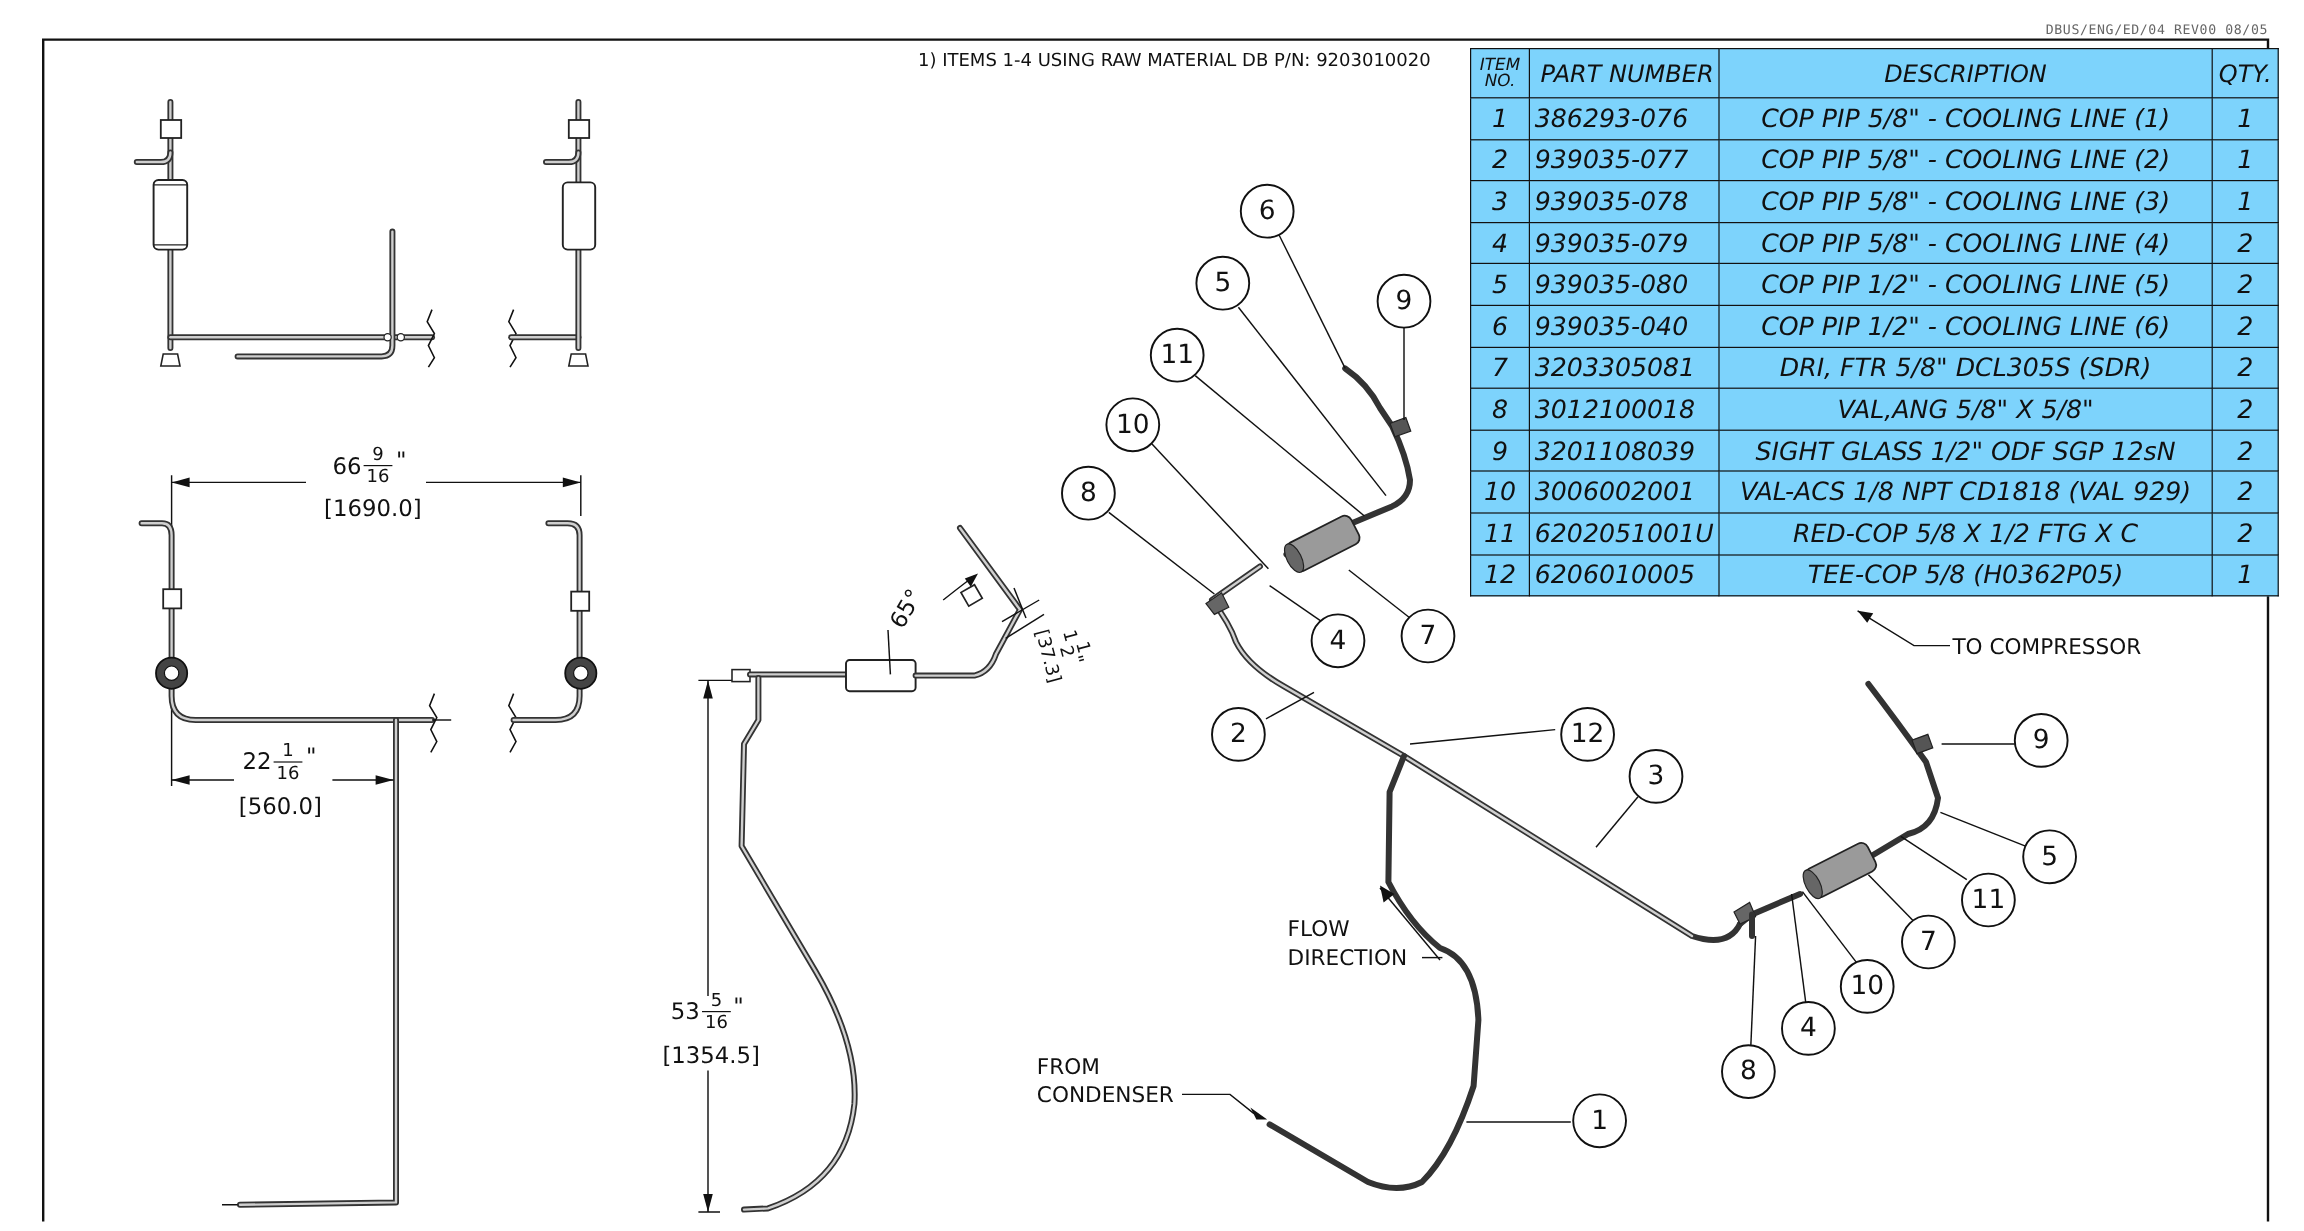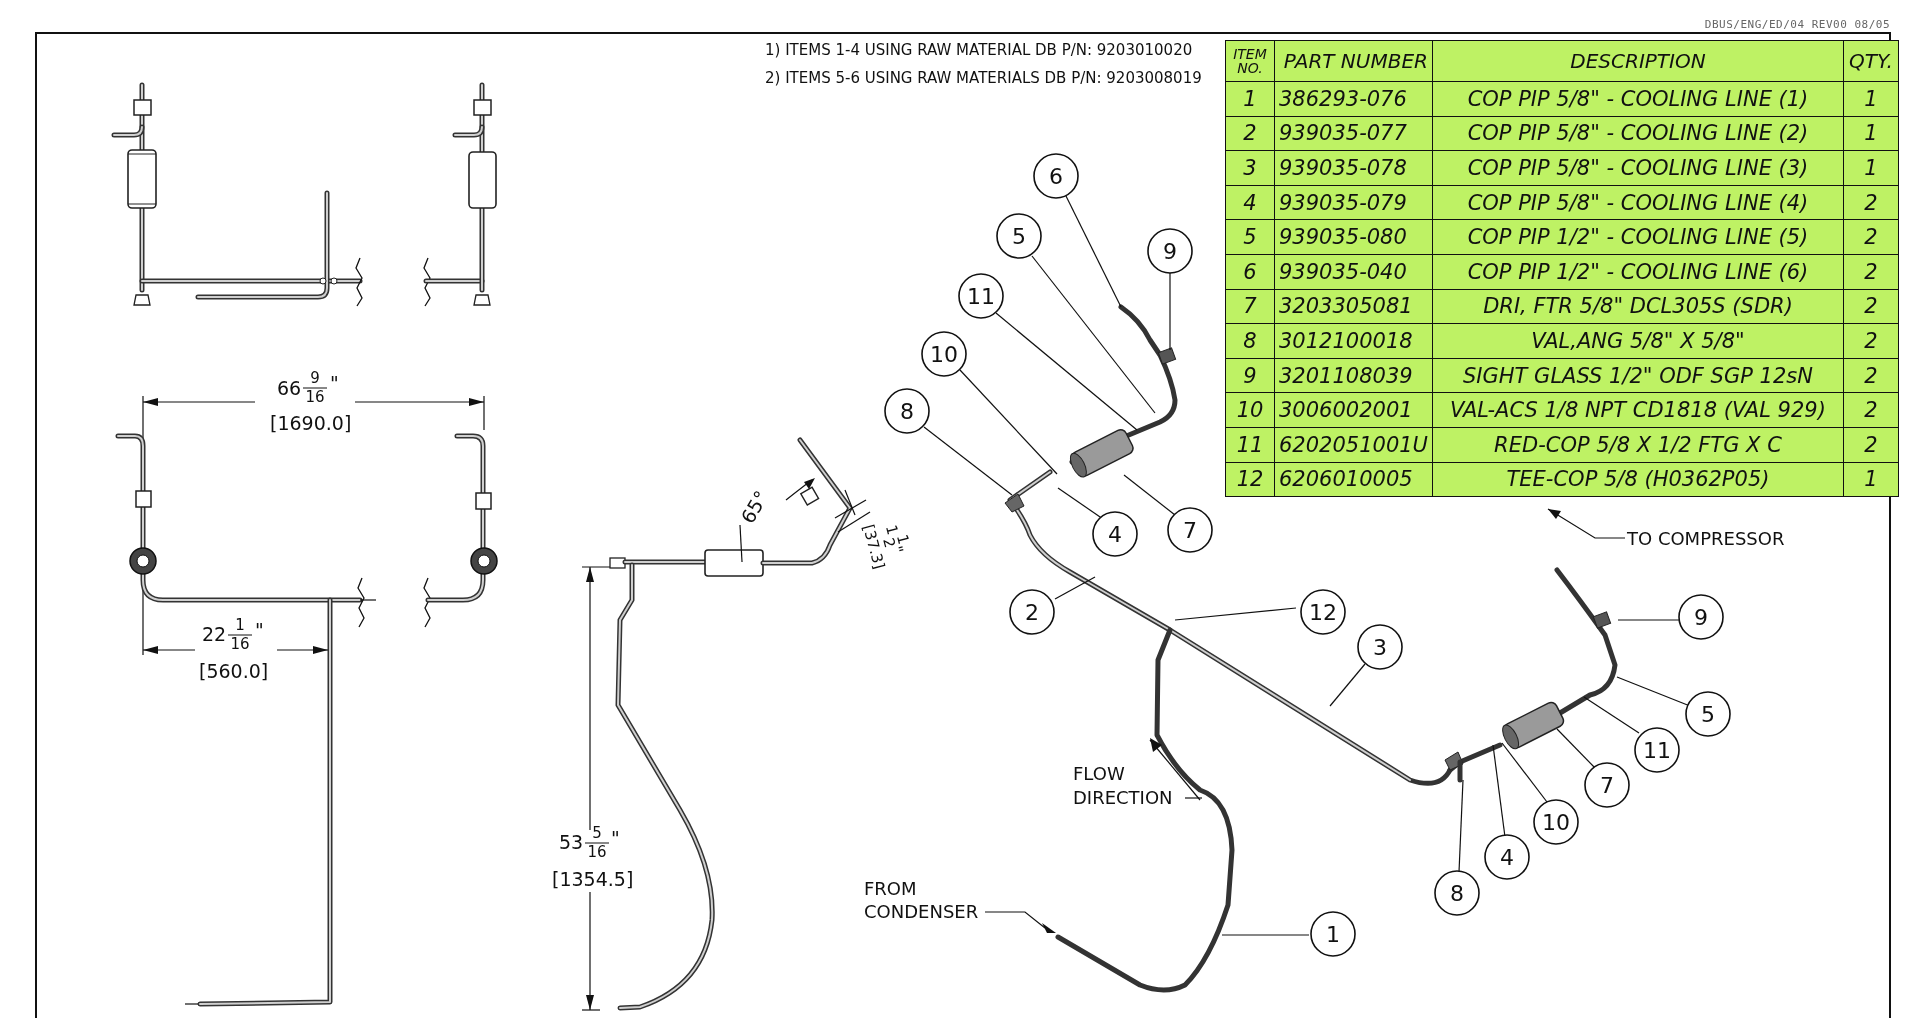--- a/index.html
+++ b/index.html
@@ -15,41 +15,40 @@
   .btext { font-family:"DejaVu Sans", sans-serif; font-size:22px; fill:#111; text-anchor:middle; dominant-baseline:central; }
   .dimtext { font-family:"DejaVu Sans", sans-serif; font-size:19px; fill:#111; }
   .dimfrac { font-family:"DejaVu Sans", sans-serif; font-size:15px; fill:#111; }
   .lbl { font-family:"DejaVu Sans", sans-serif; font-size:18px; fill:#111; }
   .drier { fill:#9a9a9a; stroke:#222; stroke-width:1.5; }
 
   .note { position:absolute; left:765px; top:36px; font-family:"DejaVu Sans", sans-serif; font-size:15px; line-height:28px; color:#111; }
   .note .head { font-weight:bold; text-decoration:underline; }
   .docref { position:absolute; right:30px; top:18px; font-family:"DejaVu Sans Mono", monospace; font-size:11px; color:#666; letter-spacing:0.5px; }
 
-  table.bom { position:absolute; left:1225px; top:40px; border-collapse:collapse; font-family:"DejaVu Sans", sans-serif; font-style:italic; color:#111; background:#bef264; }
+  table.bom { position:absolute; left:1225px; top:40px; border-collapse:collapse; font-family:"DejaVu Sans", sans-serif; font-style:italic; color:#111; background:#7dd3fc; }
   table.bom th, table.bom td { border:1.6px solid #111; padding:0 4px; height:33.6px; font-weight:normal; white-space:nowrap; }
   table.bom th { height:40px; font-size:20px; }
   table.bom th.item { font-size:14px; line-height:14px; width:38px; text-align:center; padding:0 2px; }
   table.bom td { font-size:21px; }
   table.bom td.c-item { width:40px; text-align:center; }
   table.bom td.c-part { width:142px; text-align:left; }
   table.bom td.c-desc { width:402px; text-align:center; }
   table.bom td.c-qty { width:46px; text-align:center; }
   table.bom th.part { text-align:right; }
   table.bom th.desc { }
   table.bom th.qty { text-align:center; }
 </style>
 </head>
 <body>
 
 <div class="docref">DBUS/ENG/ED/04  REV00  08/05</div>
 
 <div class="note">
   <div>1) ITEMS 1-4 USING RAW MATERIAL DB P/N: 9203010020</div>
-  <div>2) ITEMS 5-6 USING RAW MATERIALS DB P/N: 9203008019</div>
 </div>
 
 <svg width="1920" height="1026" viewBox="0 0 1920 1026">
 
   <path class="frame" d="M36 1018 L36 33 L1890 33 L1890 1018"></path>
 
   <g>
 
     <line class="pipe" x1="142" y1="85" x2="142" y2="290"></line>
     <line class="pipe-in" x1="142" y1="85" x2="142" y2="290"></line>

